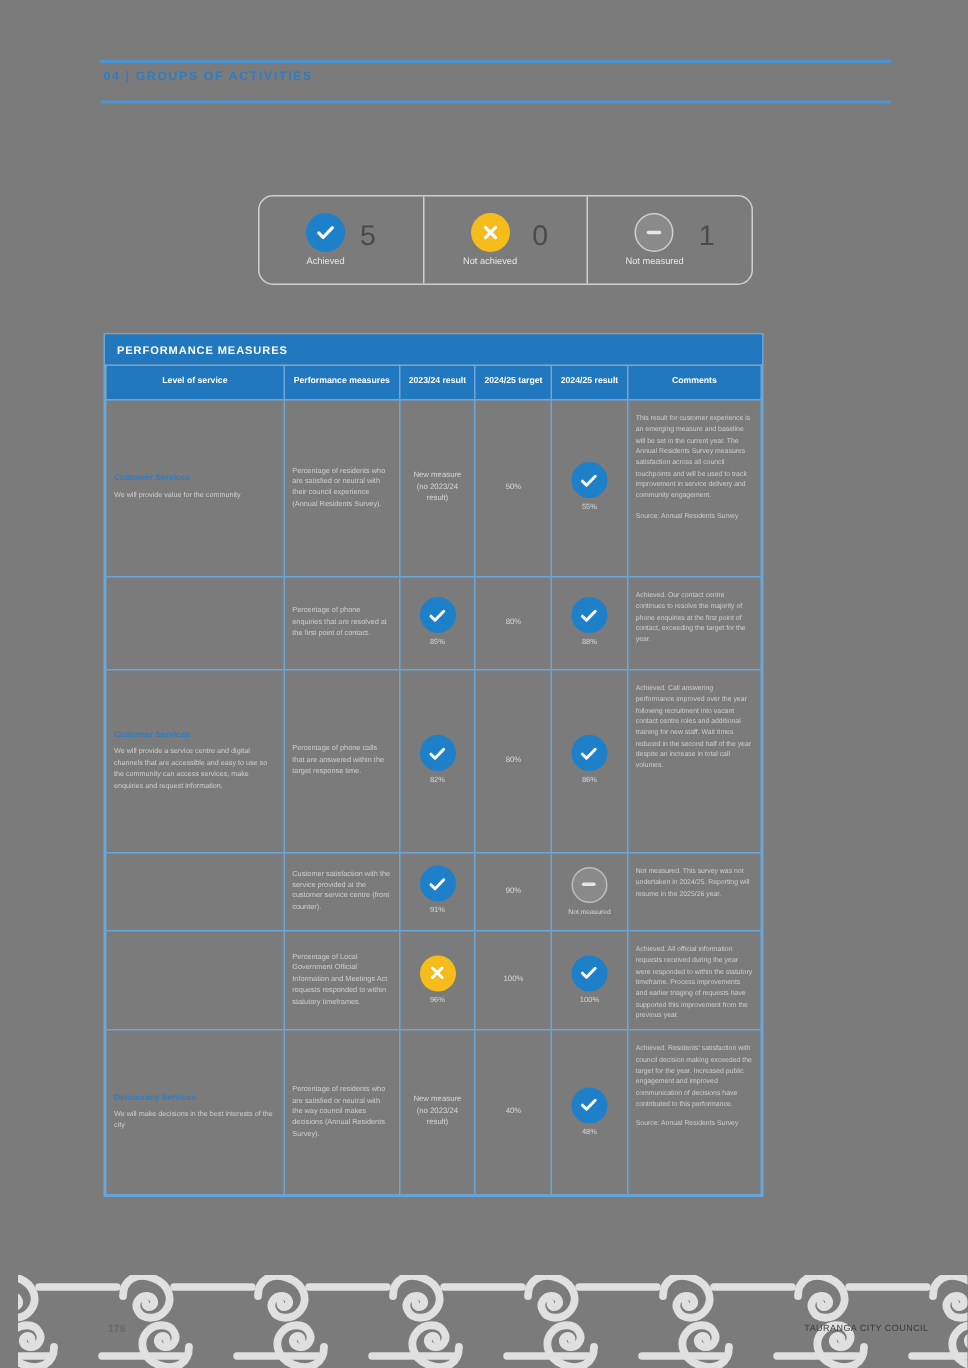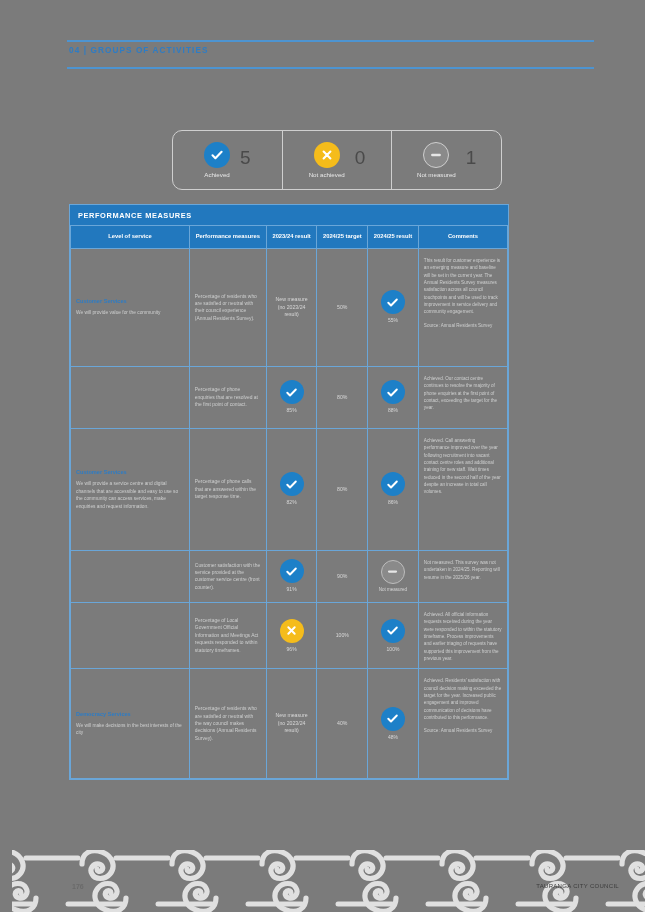--- a/index.html
+++ b/index.html
@@ -46,21 +46,21 @@
     font-size: 6.2px; color: #e9e9e9; margin-top: 3px; white-space: nowrap;
     text-align: center;
   }
   .legend-count {
     font-size: 19px; color: #4a4a4a; font-weight: normal; line-height: 1;
     margin-bottom: 6px;
   }
 
   
   .table-wrap {
-    position: absolute; left: 57px; top: 204px;
+    position: absolute; left: 57px; top: 222px;
     width: 440px;
     border: 1.4px solid #6aa6d8;
   }
   .tbl-title {
     background: #2278be; color: #ffffff;
     font-size: 7.4px; font-weight: bold; letter-spacing: .6px;
     padding: 6px 8px 5px 8px;
   }
   table { width: 100%; border-collapse: collapse; table-layout: fixed; }
   thead th {

